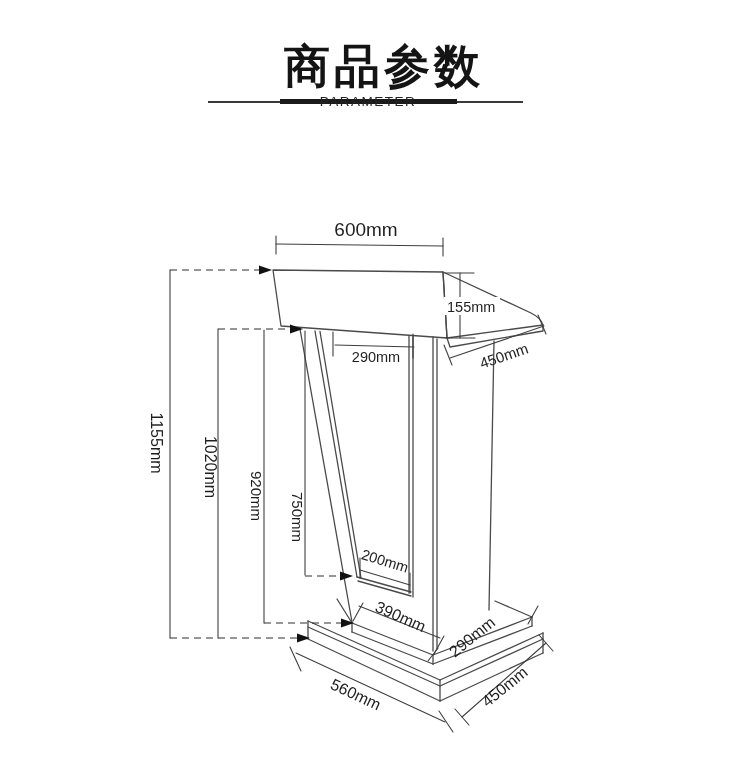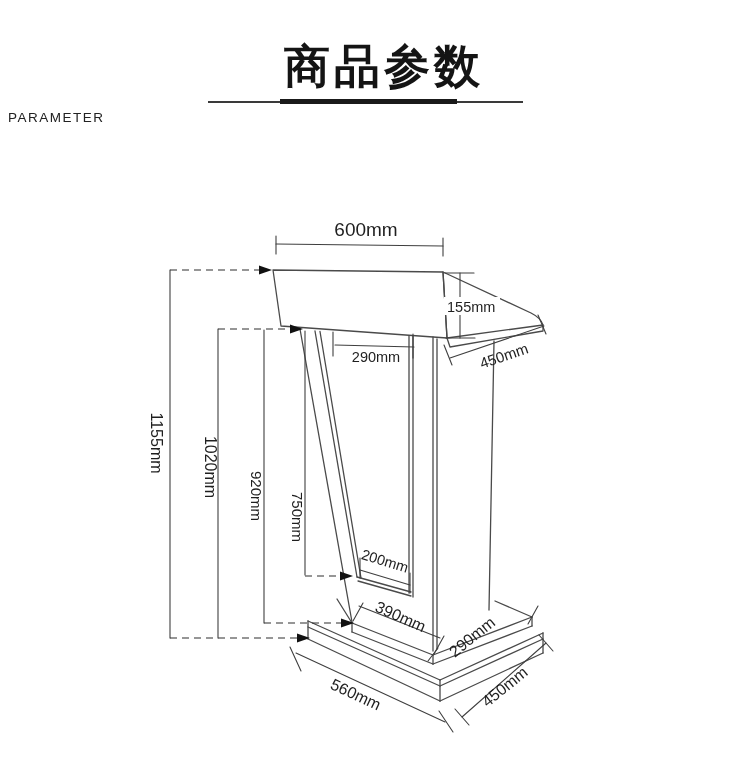--- a/index.html
+++ b/index.html
@@ -4,22 +4,22 @@
 <style>
   html,body{margin:0;padding:0;background:#ffffff;}
   .page{position:relative;width:750px;height:773px;background:#ffffff;overflow:hidden;
         font-family:"Liberation Sans","DejaVu Sans",sans-serif;}
   .header{position:absolute;top:0;left:0;width:750px;text-align:center;}
   .title{margin:0;position:absolute;top:36px;left:16px;width:736px;text-align:center;
          font-size:46px;font-weight:700;letter-spacing:4px;color:#141414;}
   .divider{position:absolute;top:99px;left:208px;width:315px;height:6px;}
   .divider .thin{position:absolute;top:2px;left:0;width:315px;height:1.5px;background:#3a3a3a;}
   .divider .thick{position:absolute;top:0;left:72px;width:177px;height:5px;background:#1a1a1a;}
-  .subtitle{margin:0;position:absolute;top:110px;left:0;width:736px;text-align:left;
-            font-size:13.5px;font-weight:400;letter-spacing:1.5px;color:#222222;padding-left:8px;}
+  .subtitle{margin:0;position:absolute;top:94px;left:0;width:736px;text-align:center;
+            font-size:13.5px;font-weight:400;letter-spacing:1.5px;color:#222222;}
   svg{position:absolute;top:0;left:0;}
   .ln{stroke:#4a4a4a;stroke-width:1.3;fill:none;stroke-linejoin:round;stroke-linecap:round;}
   .dim{stroke:#3f3f3f;stroke-width:1.1;fill:none;stroke-linecap:round;}
   .dash{stroke:#2e2e2e;stroke-width:1.2;fill:none;stroke-dasharray:7 5;}
   .arrow{fill:#111111;stroke:none;}
   .lbl{fill:#1f1f1f;font-family:"Liberation Sans","DejaVu Sans",sans-serif;}
   .f19{font-size:19px;} .f16{font-size:16px;} .f15{font-size:15px;} .f14{font-size:14.5px;}
 </style>
 </head>
 <body>

